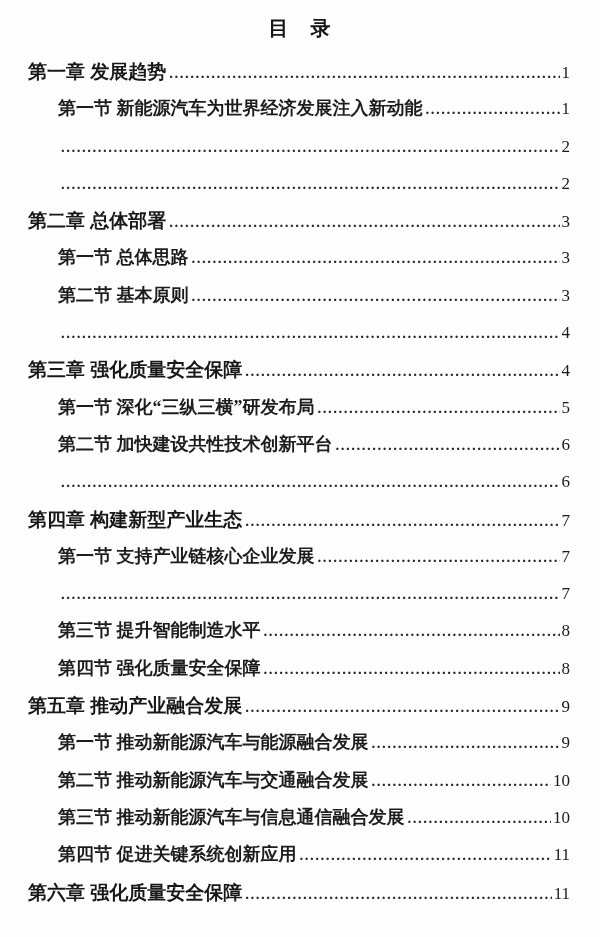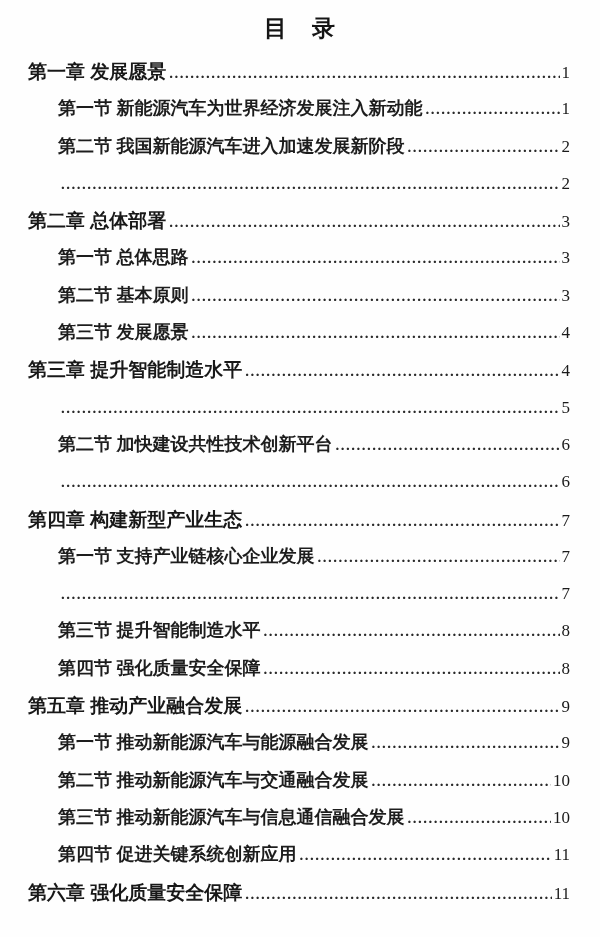--- a/index.html
+++ b/index.html
@@ -16,21 +16,21 @@
   }
   .doc-page {
     width: 600px;
     height: 937px;
     box-sizing: border-box;
     background: #fefefe;
   }
   .doc-title {
     padding-top: 9px;
     text-align: center;
-    font-size: 23px;
+    font-size: 20px;
     line-height: 38px;
     font-weight: 700;
     letter-spacing: 1px;
     color: #151515;
   }
   .toc-list {
     padding-top: 6px;
   }
   .toc-row {
     display: flex;
@@ -80,31 +80,30 @@
   }
 </style>
 </head>
 <body>
 
 <div class="doc-page">
   <div class="doc-title">目　录</div>
 
   <div class="toc-list">
       <div class="toc-row chapter">
-    <span class="toc-label">第一章 发展愿景</span>
+    <span class="toc-label">第一章 发展趋势</span>
     <span class="toc-dots"></span>
     <span class="toc-page-num">1</span>
   </div>
       <div class="toc-row section">
     <span class="toc-label">第一节 新能源汽车为世界经济发展注入新动能</span>
     <span class="toc-dots"></span>
     <span class="toc-page-num">1</span>
   </div>
       <div class="toc-row section">
-    <span class="toc-label">第二节 我国新能源汽车进入加速发展新阶段</span>
     <span class="toc-dots"></span>
     <span class="toc-page-num">2</span>
   </div>
       <div class="toc-row section">
     <span class="toc-dots"></span>
     <span class="toc-page-num">2</span>
   </div>
       <div class="toc-row chapter">
     <span class="toc-label">第二章 总体部署</span>
     <span class="toc-dots"></span>
@@ -114,30 +113,30 @@
     <span class="toc-label">第一节 总体思路</span>
     <span class="toc-dots"></span>
     <span class="toc-page-num">3</span>
   </div>
       <div class="toc-row section">
     <span class="toc-label">第二节 基本原则</span>
     <span class="toc-dots"></span>
     <span class="toc-page-num">3</span>
   </div>
       <div class="toc-row section">
-    <span class="toc-label">第三节 发展愿景</span>
     <span class="toc-dots"></span>
     <span class="toc-page-num">4</span>
   </div>
       <div class="toc-row chapter">
-    <span class="toc-label">第三章 提升智能制造水平</span>
+    <span class="toc-label">第三章 强化质量安全保障</span>
     <span class="toc-dots"></span>
     <span class="toc-page-num">4</span>
   </div>
       <div class="toc-row section">
+    <span class="toc-label">第一节 深化“三纵三横”研发布局</span>
     <span class="toc-dots"></span>
     <span class="toc-page-num">5</span>
   </div>
       <div class="toc-row section">
     <span class="toc-label">第二节 加快建设共性技术创新平台</span>
     <span class="toc-dots"></span>
     <span class="toc-page-num">6</span>
   </div>
       <div class="toc-row section">
     <span class="toc-dots"></span>

